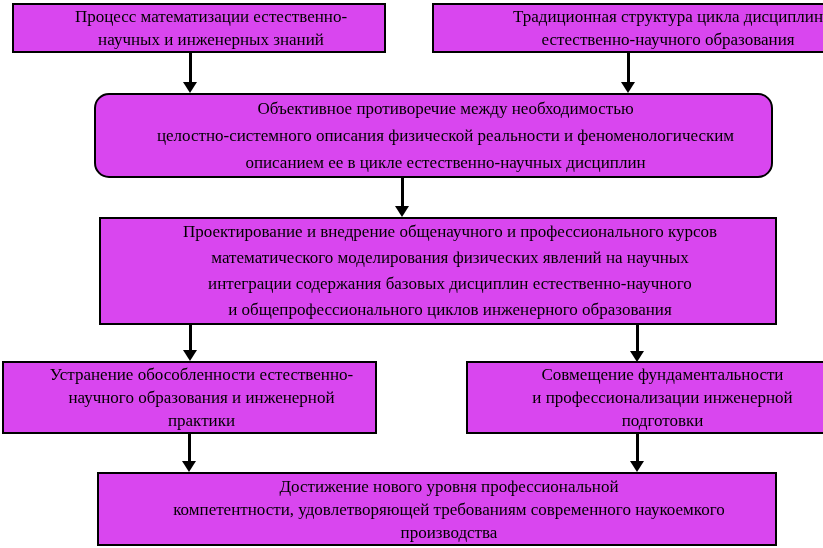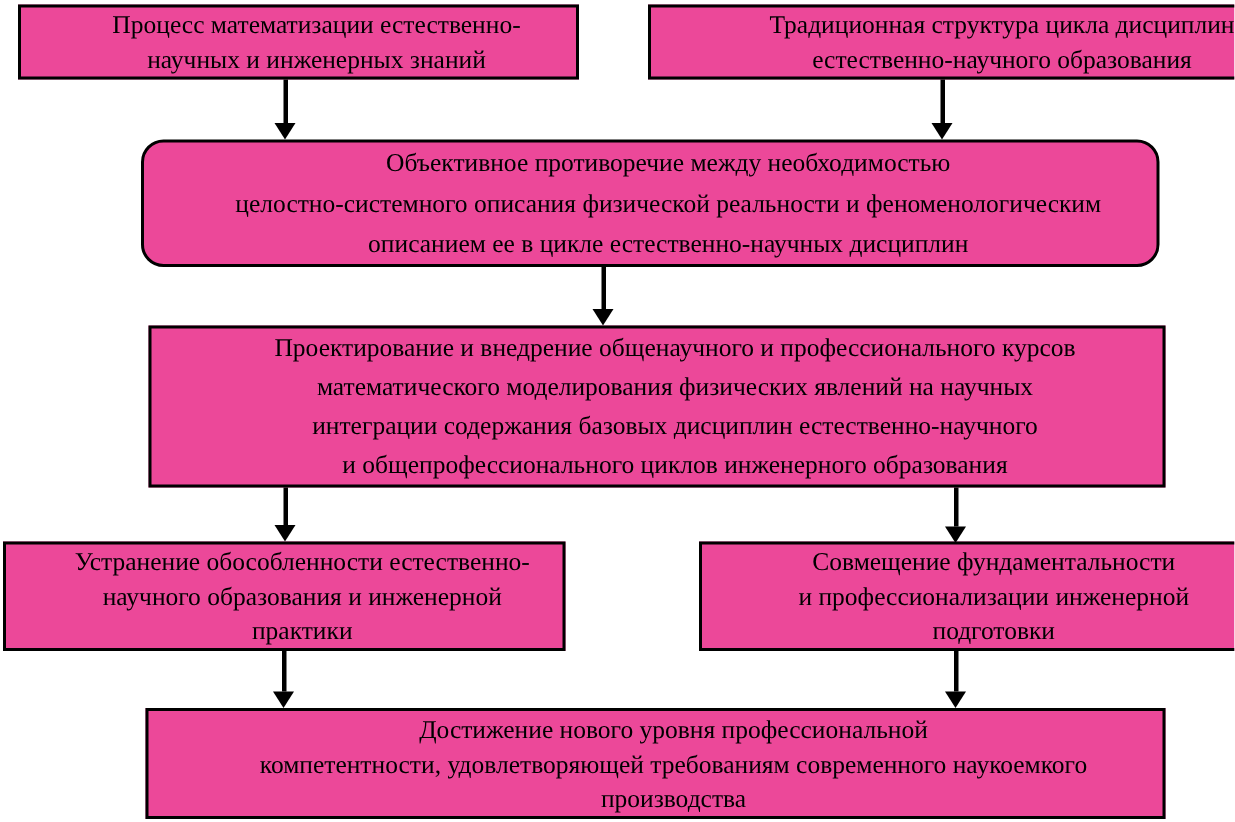--- a/index.html
+++ b/index.html
@@ -13,21 +13,21 @@
     height: 548px;
     background: #ffffff;
     font-family: "Liberation Serif", "DejaVu Serif", serif;
     color: #000000;
     overflow: hidden;
   }
   .box {
     position: absolute;
     box-sizing: border-box;
     border: 2px solid #000000;
-    background: #ec4899;
+    background: #d946ef;
     display: flex;
     flex-direction: column;
     justify-content: center;
     text-align: center;
     font-size: 17px;
     padding-left: 24px;
   }
   .box .line {
     white-space: nowrap;
   }

